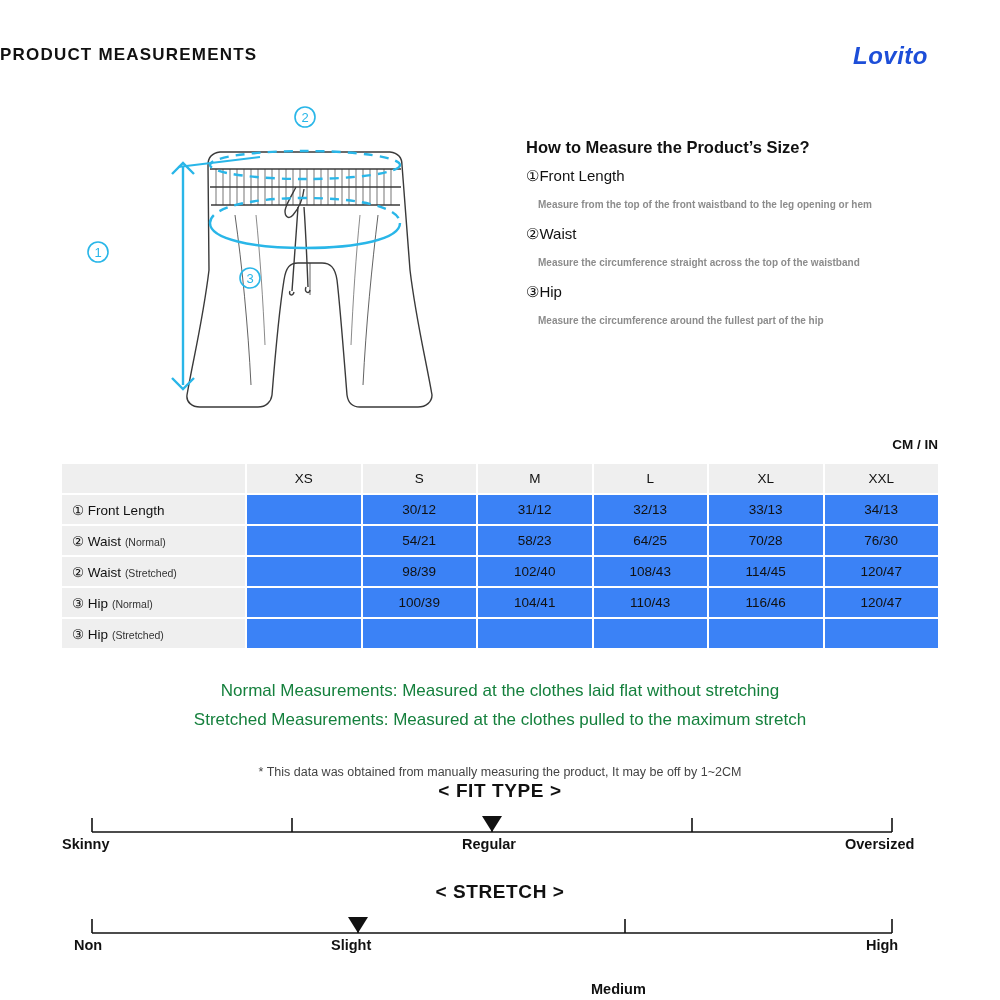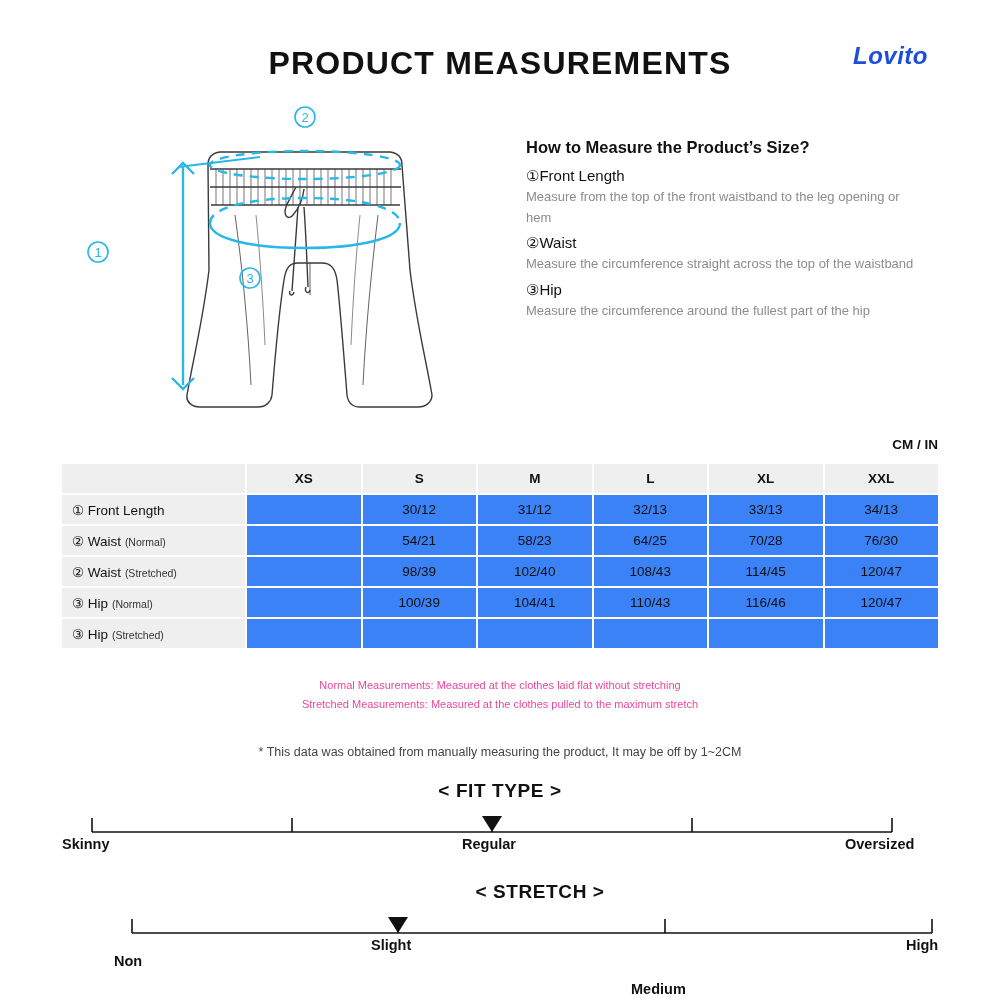--- a/index.html
+++ b/index.html
@@ -10,22 +10,22 @@
     font-family: "Liberation Sans", sans-serif;
     color: #1a1a1a;
     overflow: hidden;
   }
   .page { position: relative; width: 1000px; height: 1000px; }
 
   
   .title {
     position: absolute;
     top: 45px; left: 0; width: 1000px;
-    text-align: center;
-    font-size: 32px;
+    text-align: left;
+    font-size: 17px;
     font-weight: bold;
     letter-spacing: 1.2px;
     color: #111;
   }
   .brand {
     position: absolute;
     top: 42px; right: 72px;
     font-size: 24px;
     font-weight: bold;
     font-style: italic;
@@ -51,24 +51,25 @@
     font-size: 16.5px;
     font-weight: bold;
     color: #111;
   }
   .howto .item-title {
     font-size: 15px;
     color: #111;
     margin: 6px 0 2px 0;
   }
   .howto .item-desc {
-    font-size: 13px;
+    font-size: 10px;
     color: #8c8c8c;
     line-height: 1.58;
-    margin: 0;
+    margin: 12px;
+    font-weight: bold;
   }
 
   
   .cmin {
     position: absolute;
     right: 62px; top: 437px;
     font-size: 13.5px;
     font-weight: bold;
     color: #111;
   }
@@ -86,63 +87,63 @@
     border: 2px solid #ffffff;
     height: 31px;
     font-size: 13.5px;
     text-align: center;
     font-weight: normal;
     color: #111;
     background: #3b82f6;
     padding: 0;
   }
   table.sizes th.corner { background: #efefef; }
-  table.sizes th.sizehdr { background: #efefef; font-weight: bold; }
+  table.sizes th.sizehdr { background: #efefef; font-weight: normal; }
   table.sizes td.rowlabel {
     background: #efefef;
     text-align: left;
     padding-left: 10px;
     font-size: 13.5px;
   }
   table.sizes td.rowlabel .sub {
     font-size: 10.5px;
     color: #333;
   }
   table.sizes col.c0 { width: 185px; }
 
   
   .notes {
     position: absolute;
     left: 0; top: 676px;
     width: 1000px;
     text-align: center;
   }
   .notes .n1, .notes .n2 {
-    font-size: 11px;
-    color: #ec4899;
+    font-size: 17px;
+    color: #15803d;
     line-height: 1.72;
     text-align: center;
   }
   .notes .n3 {
     margin-top: 31px;
     font-size: 12.5px;
     color: #444;
   }
 
   
   .scale-title {
     width: 1000px;
     text-align: center;
     font-size: 19px;
     font-weight: bold;
     color: #111;
     letter-spacing: 0.6px;
   }
   .fit-block { position: absolute; left: 0; top: 780px; width: 912px; }
-  .stretch-block { position: absolute; left: 0; top: 881px; width: 1000px; padding-left: 40px; }
+  .stretch-block { position: absolute; left: 0; top: 881px; width: 1000px; }
   .scale-svg { display: block; margin: 0 auto; }
   .scale-labels {
     position: relative;
     width: 1000px;
     height: 22px;
   }
   .scale-labels span {
     position: absolute;
     font-size: 14.5px;
     font-weight: bold;
@@ -364,20 +365,20 @@
       <g stroke="#111" stroke-width="1.6" fill="none">
         <path d="M92,30 L892,30"></path>
         <path d="M92,16 L92,30"></path>
         <path d="M358,16 L358,30"></path>
         <path d="M625,16 L625,30"></path>
         <path d="M892,16 L892,30"></path>
       </g>
       <polygon points="358,30 348,14 368,14" fill="#111"></polygon>
     </svg>
     <div class="scale-labels">
-      <span style="left:74px;margin-top:16px;">Non</span>
+      <span style="left:74px;">Non</span>
       <span style="left:331px;">Slight</span>
       <span style="left:591px;margin-top:44px;">Medium</span>
       <span style="left:866px;">High</span>
     </div>
   </div>
 
 </div>
 
 </body></html>

